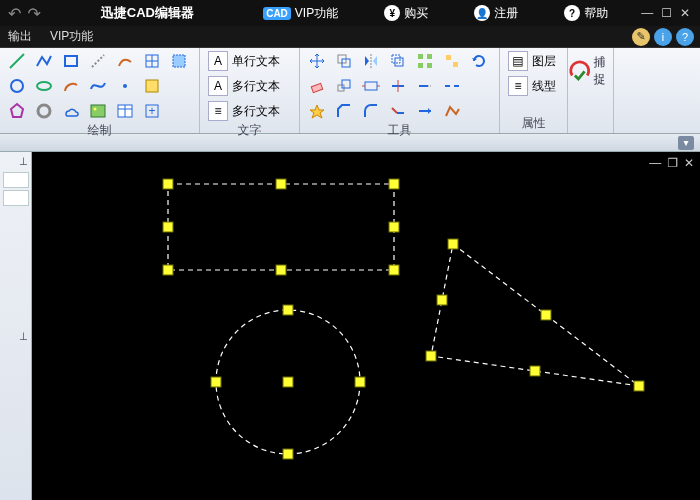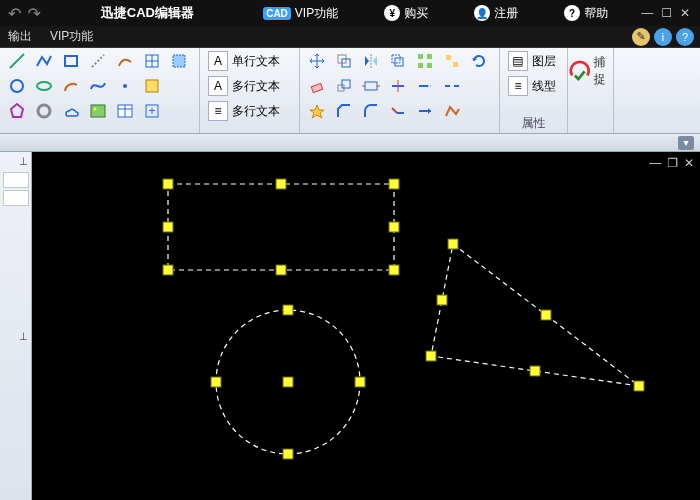--- a/index.html
+++ b/index.html
@@ -204,37 +204,39 @@
             </svg>
           </div>
         <div class="tbtn">
             <svg viewBox="0 0 18 18">
               <rect x="3" y="3" width="12" height="12" fill="none" stroke="#26d"></rect>
               <text x="9" y="13" text-anchor="middle" font-size="10" fill="#26d">+</text>
             </svg>
           </div>
       </div>
     </div>
+    <div class="lbl">绘制</div>
   </div>
 
   <div class="group" style="width:100px">
     <div class="rows">
       <div class="txtbtn">
           <span class="ico">A</span>
           <span>单行文本</span>
         </div>
       <div class="txtbtn">
           <span class="ico">A</span>
           <span>多行文本</span>
         </div>
       <div class="txtbtn">
           <span class="ico">≡</span>
           <span>多行文本</span>
         </div>
     </div>
+    <div class="lbl">文字</div>
   </div>
 
   <div class="group" style="width:200px">
     <div class="rows">
       <div class="row">
         <div class="tbtn">
             <svg viewBox="0 0 18 18">
               <path d="M9 2v14M2 9h14M9 2l-2 2M9 2l2 2M9 16l-2-2M9 16l2-2M2 9l2-2M2 9l2 2M16 9l-2-2M16 9l-2 2" stroke="#26d" fill="none"></path>
             </svg>
           </div>
@@ -344,20 +346,21 @@
               <polygon points="15,9 12,6 12,12" fill="#26d"></polygon>
             </svg>
           </div>
         <div class="tbtn">
             <svg viewBox="0 0 18 18">
               <polyline points="3,14 7,5 13,12 16,7" fill="none" stroke="#c62" stroke-width="2"></polyline>
             </svg>
           </div>
       </div>
     </div>
+    <div class="lbl">工具</div>
   </div>
 
   <div class="group" style="width:68px">
     <div class="rows">
       <div class="txtbtn">
           <span class="ico">▤</span>
           <span>图层</span>
         </div>
       <div class="txtbtn">
           <span class="ico">≡</span>

